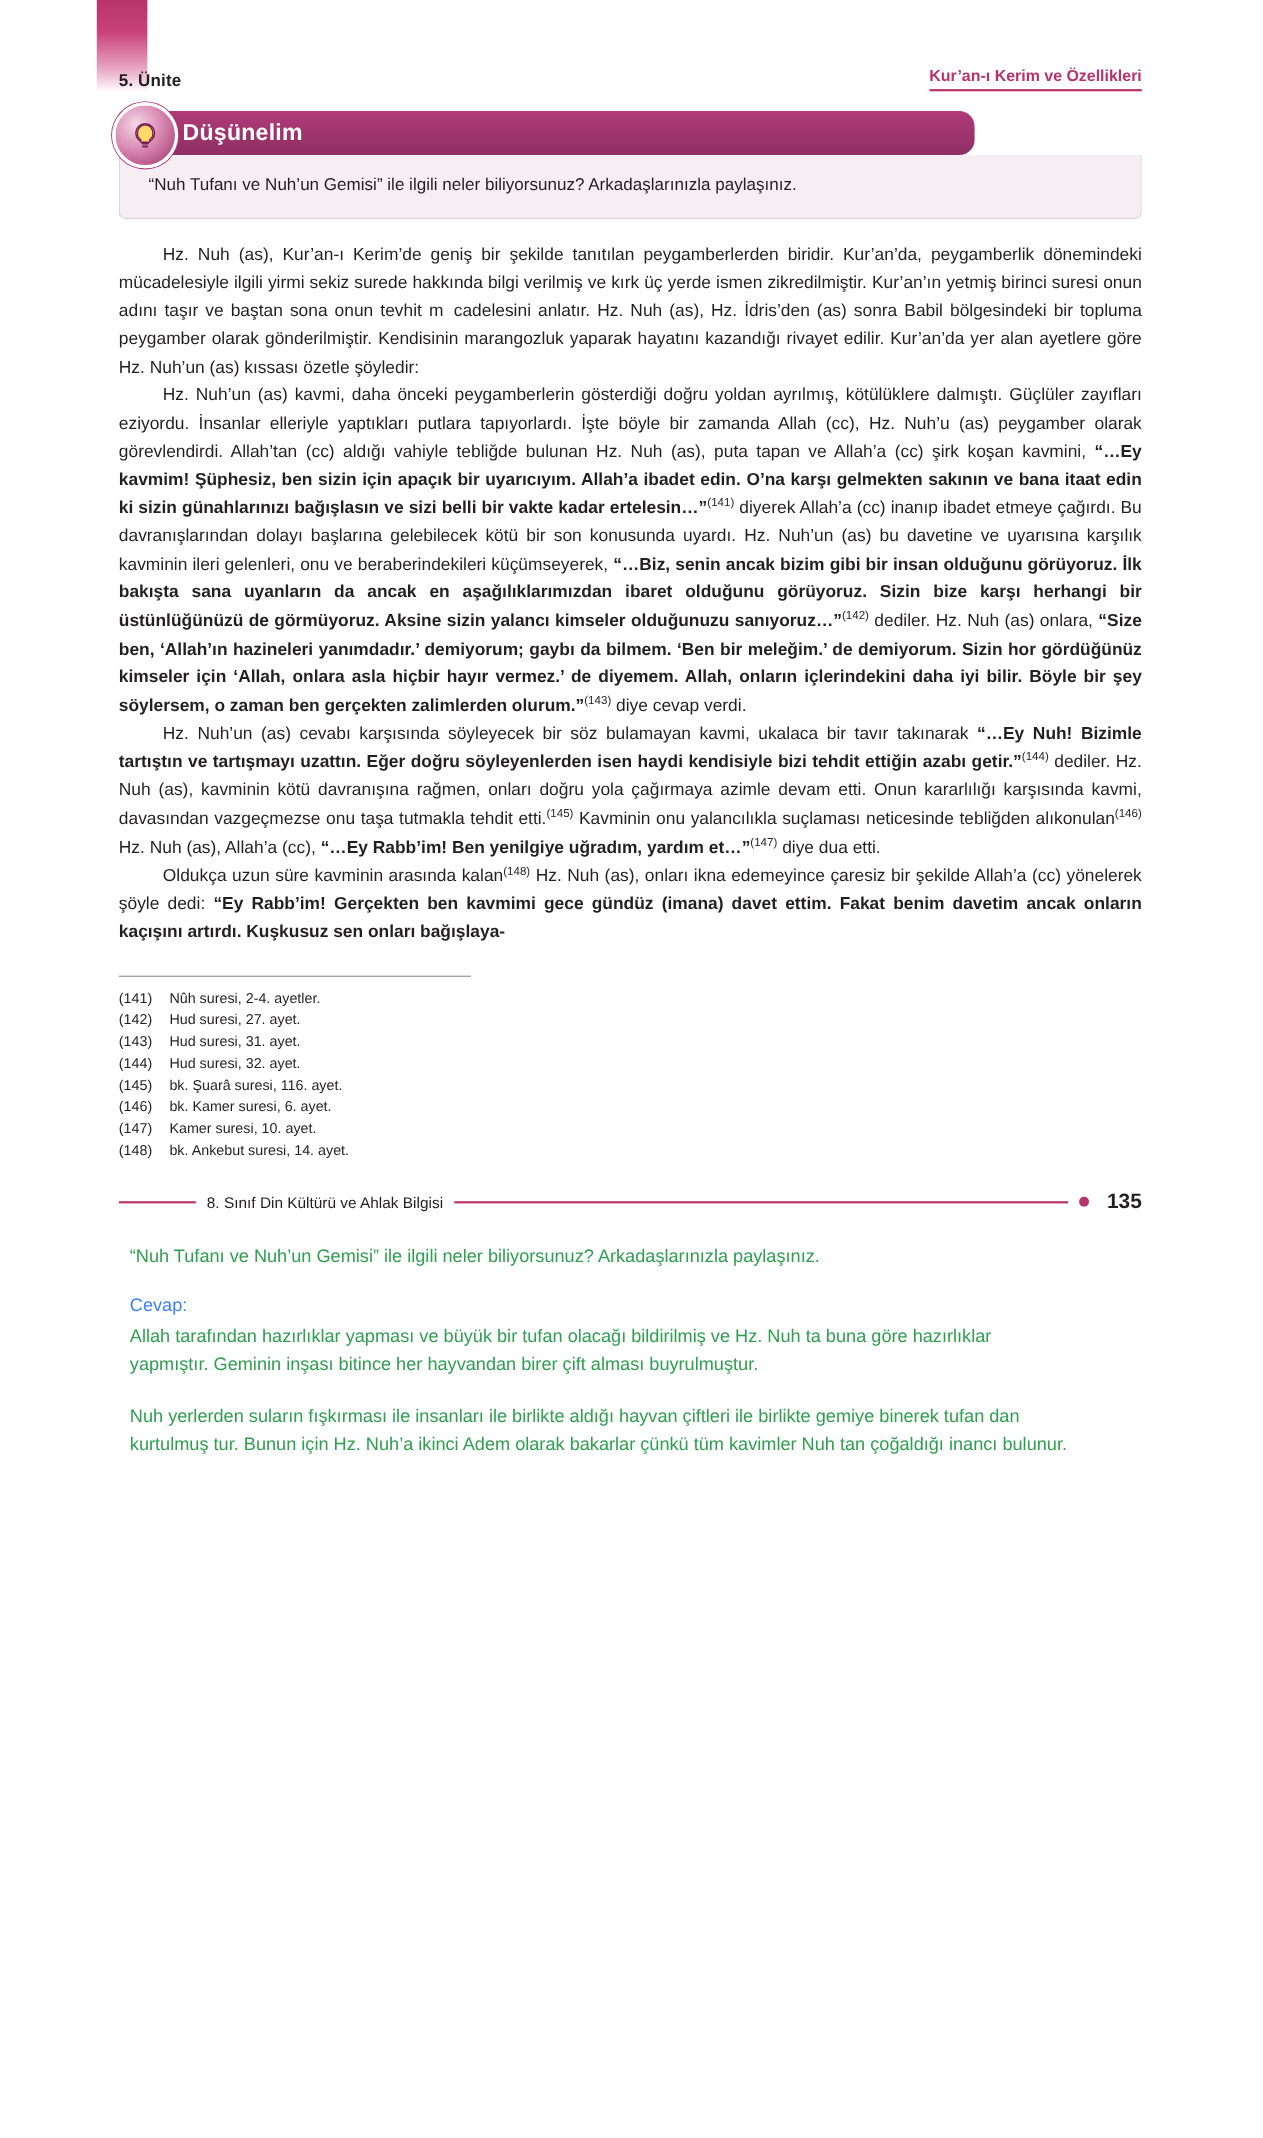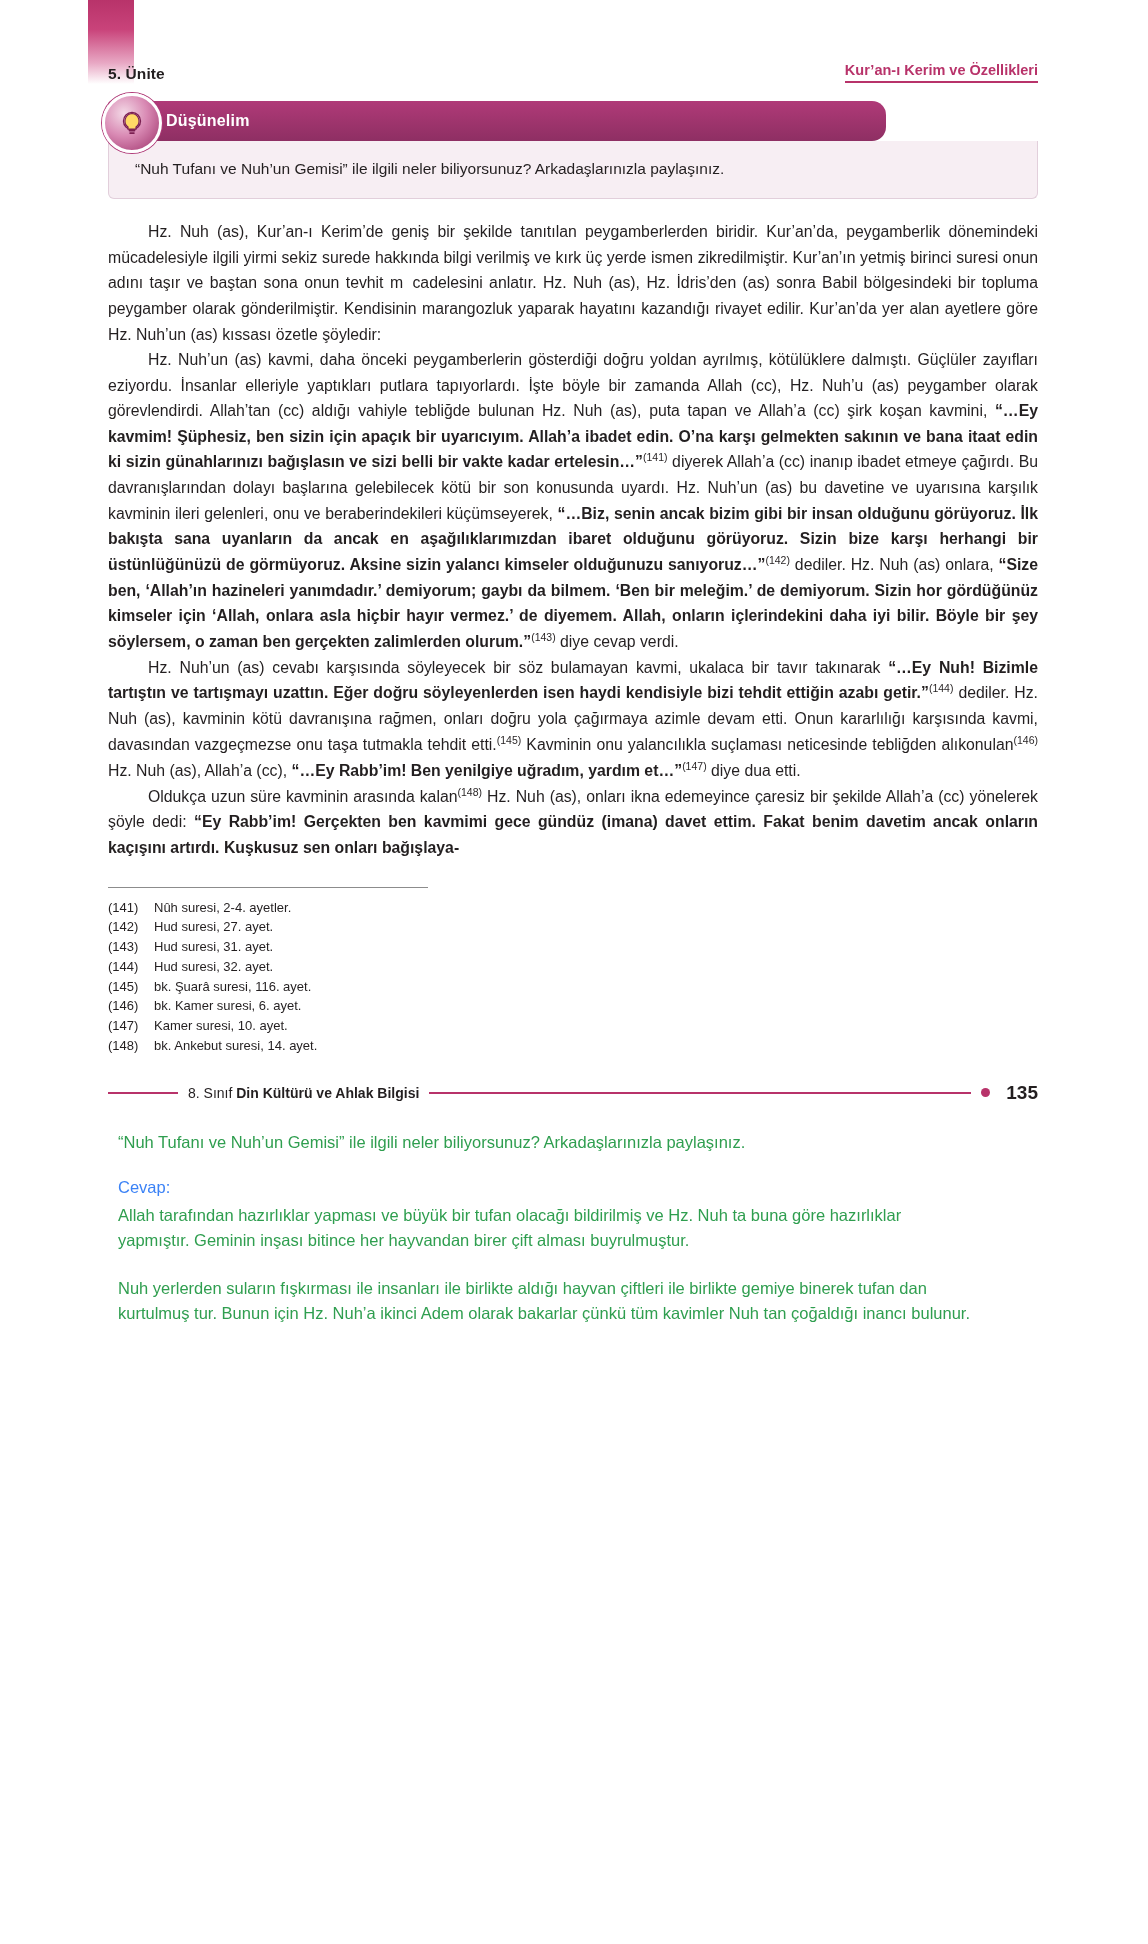--- a/index.html
+++ b/index.html
@@ -72,21 +72,21 @@
     height:40px;
     background:linear-gradient(180deg,#b03a78 0%, #8e2f63 100%);
     border-radius:4px 14px 14px 4px;
     padding-left:58px;
     position:relative;
     width:720px;
   }
   .think-head .title{
     color:#ffffff;
     font-weight:bold;
-    font-size:16px;
+    font-size:21px;
     letter-spacing:.2px;
   }
   .think-icon{
     position:absolute;
     left:-6px; top:-8px;
     width:54px;height:54px;
     border-radius:50%;
     background:radial-gradient(circle at 35% 32%, #f3d9e6 0%, #d98ab4 45%, #9c2f68 100%);
     border:3px solid #ffffff;
     box-shadow:0 0 0 1px #b03a78;
@@ -140,21 +140,21 @@
     align-items:center;
     gap:10px;
   }
   .foot-line{
     height:2px;background:#b8336a;flex:0 0 70px;
   }
   .foot-line.long{ flex:1 1 auto; }
   .foot-text{
     font-size:14px;color:#231f20;white-space:nowrap;
   }
-  .foot-text b{font-weight:bold;text-align:right;}
+  .foot-text b{font-weight:normal;text-align:right;}
   .foot-dot{
     width:9px;height:9px;border-radius:50%;background:#b8336a;flex:0 0 9px;
   }
   .page-num{
     font-size:19px;font-weight:bold;color:#231f20;padding-left:6px;
   }
   
   .answer-block{
     padding:26px 62px 40px 10px;
     font-size:16.5px;

